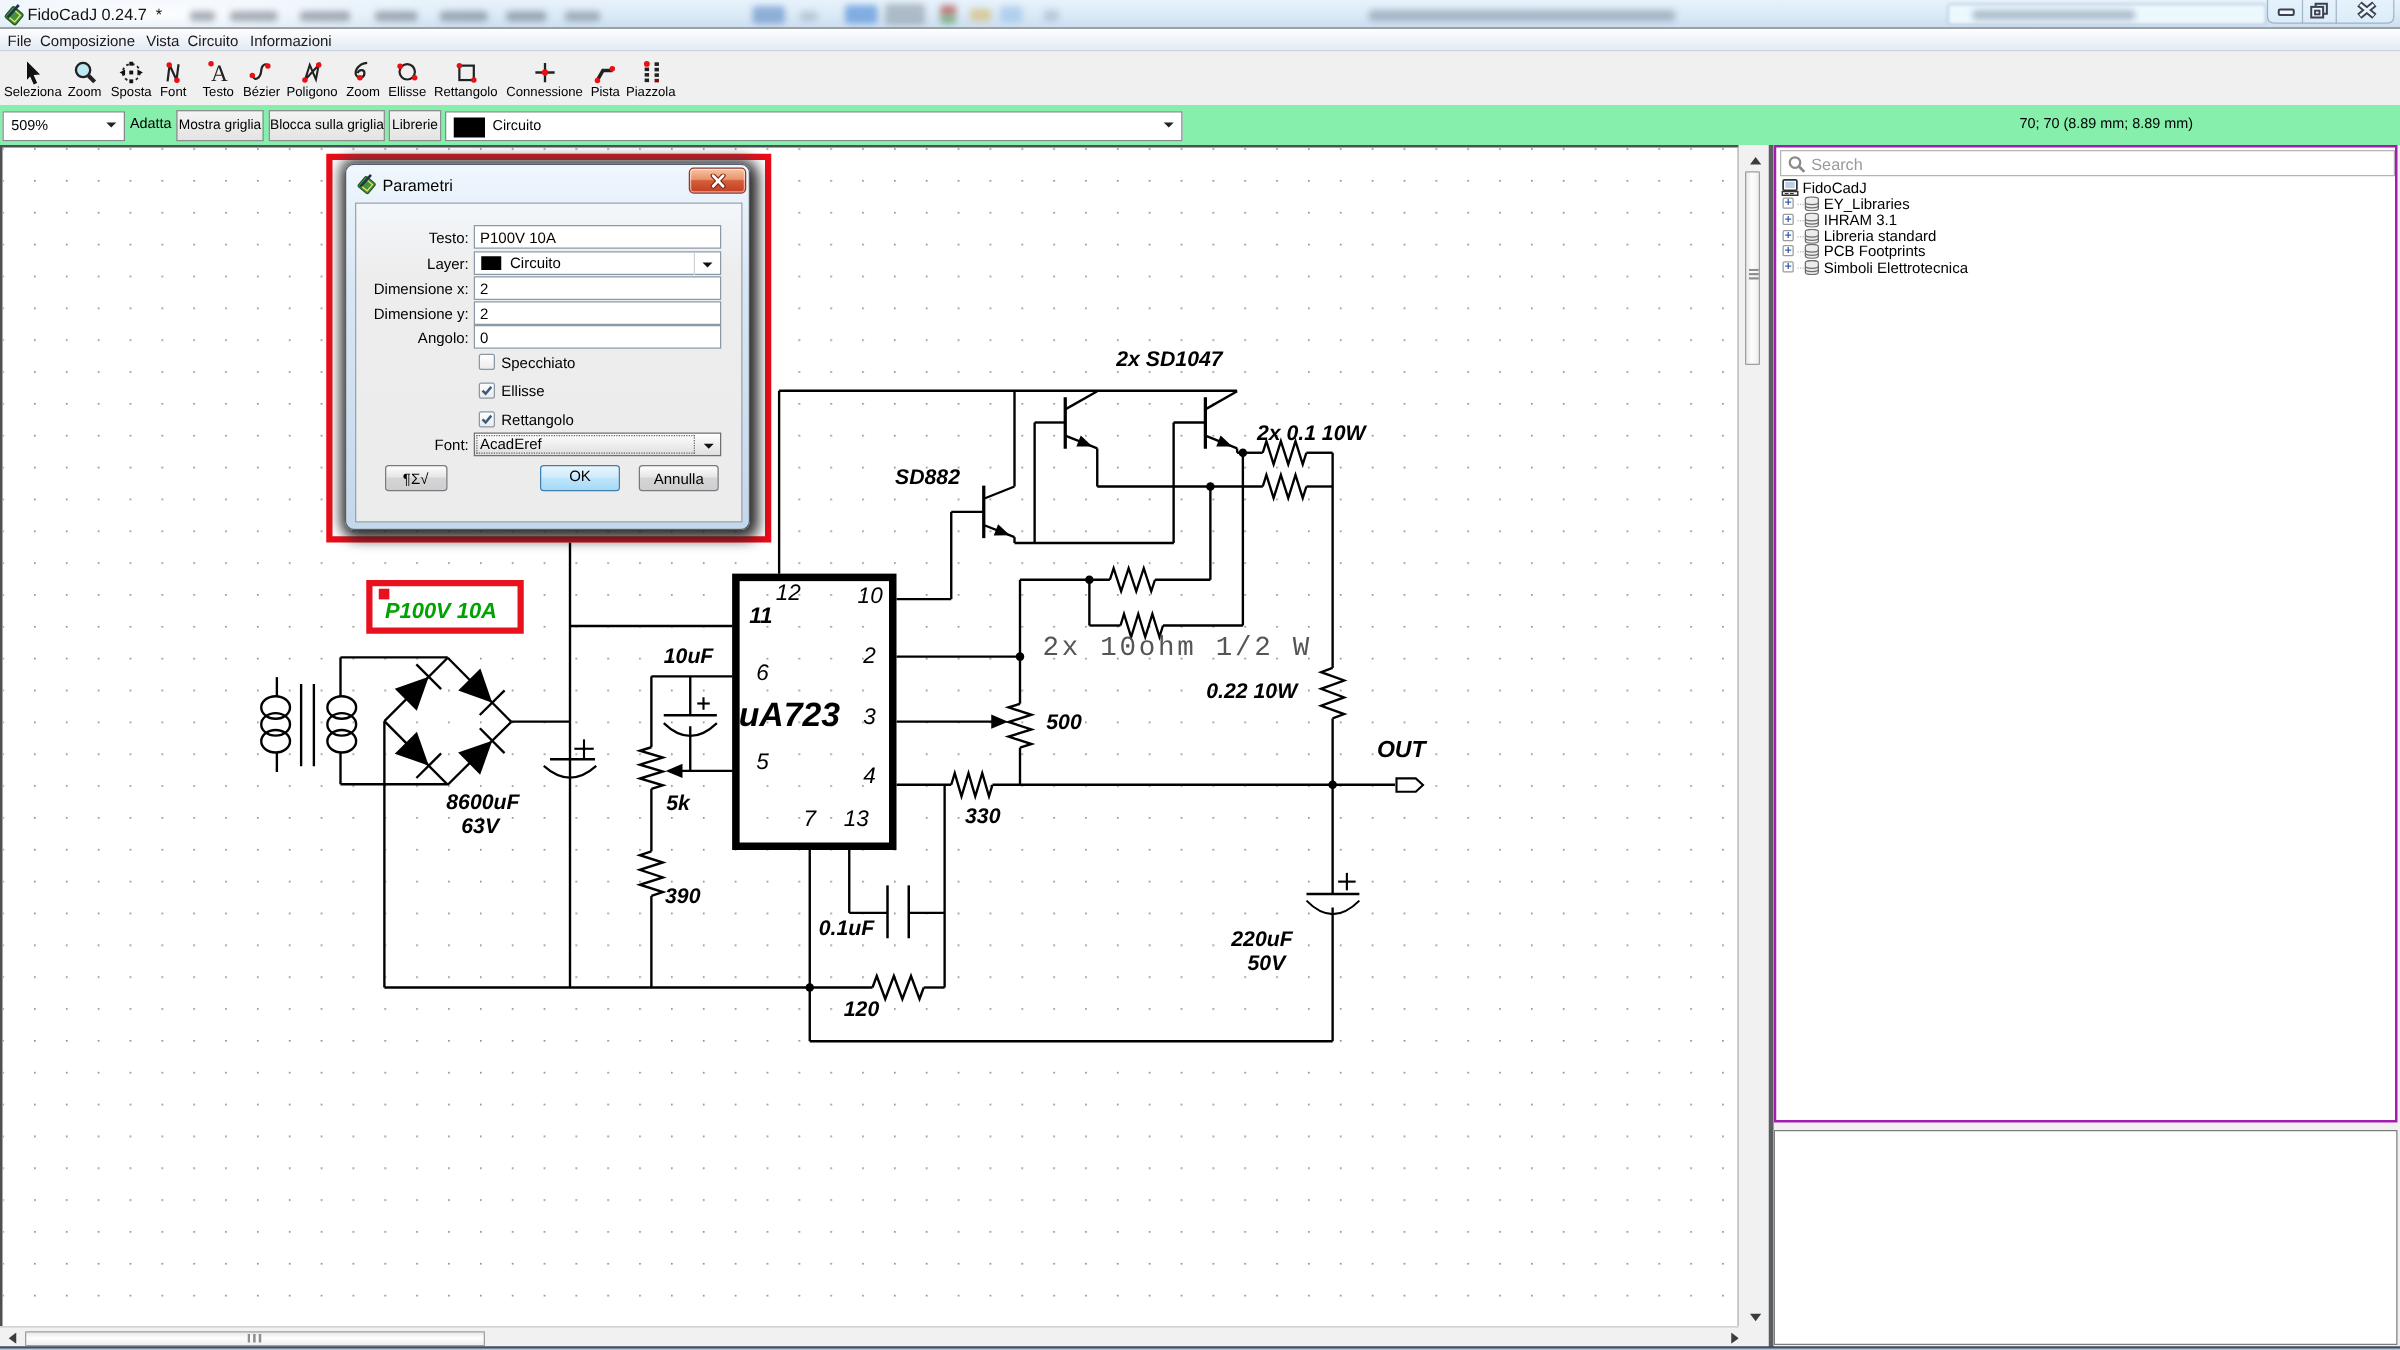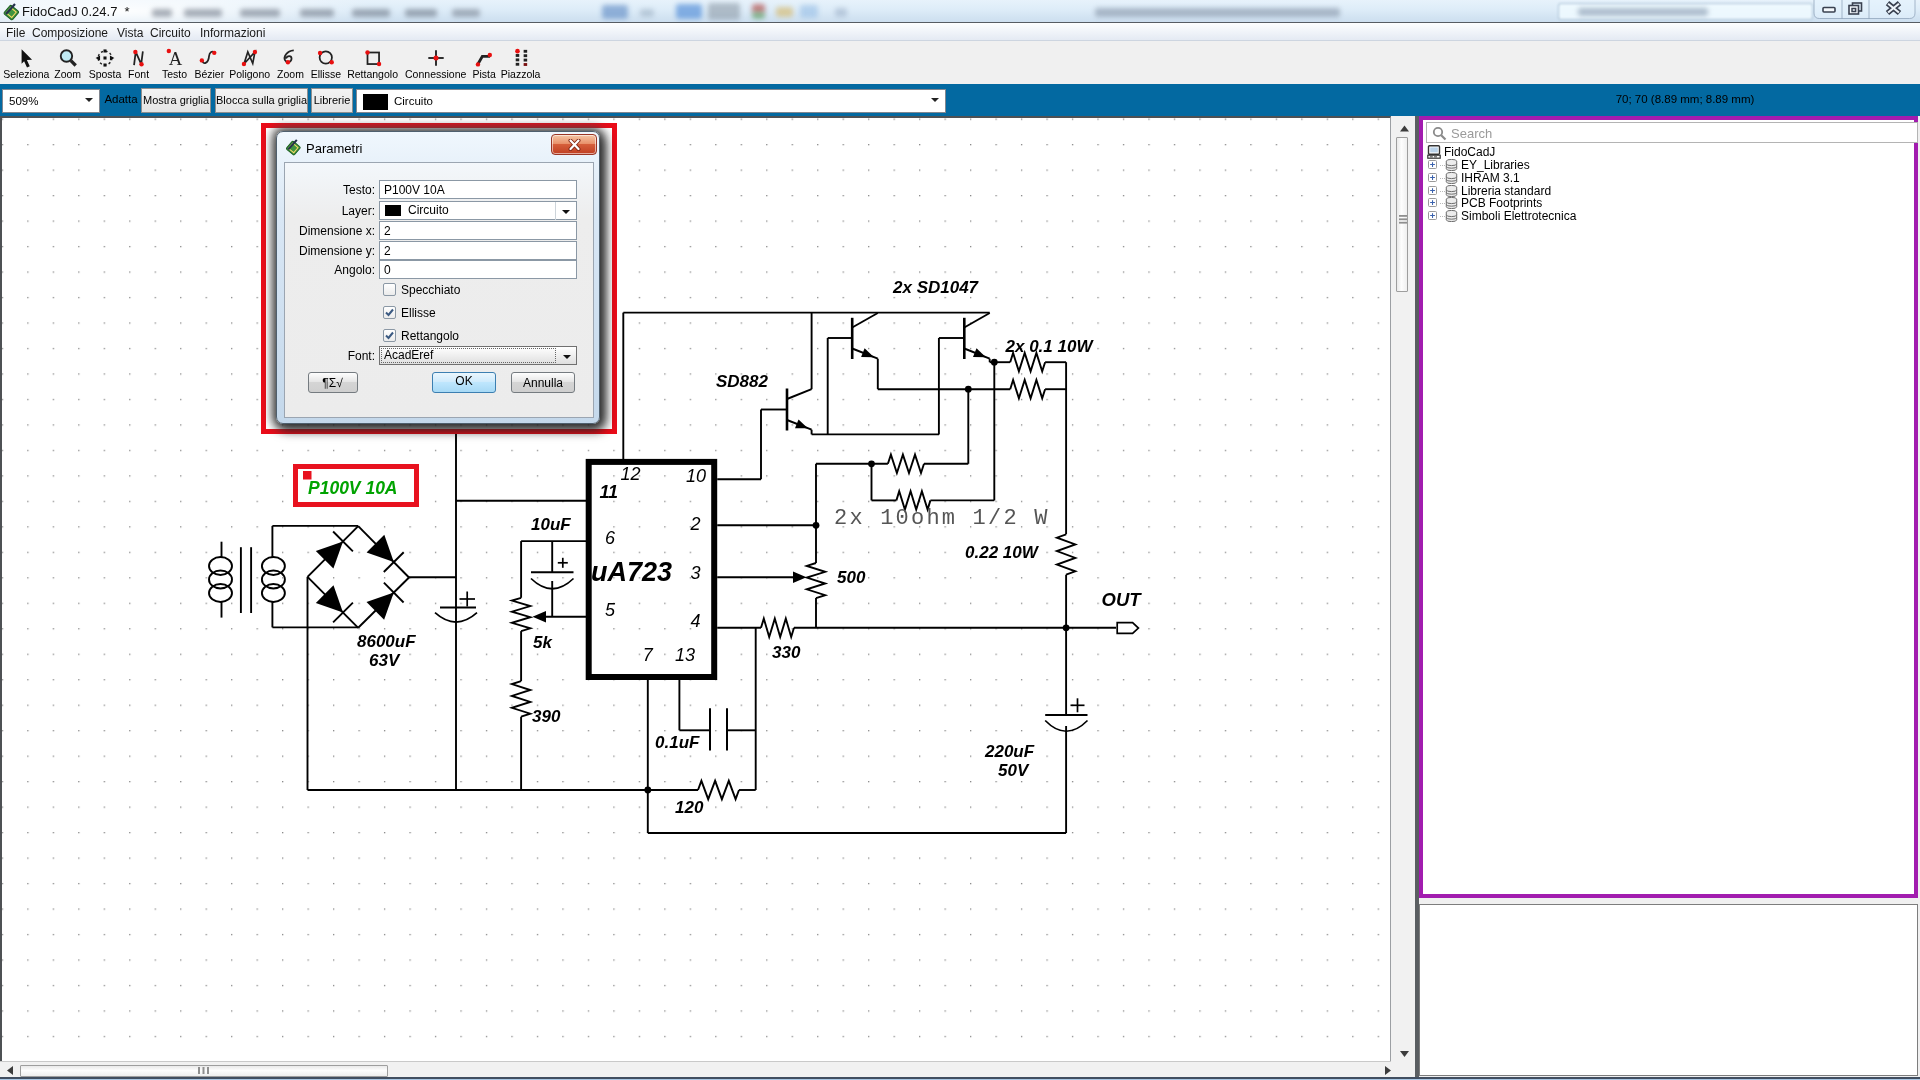--- a/index.html
+++ b/index.html
@@ -17,41 +17,41 @@
 #menubar { position:absolute; left:0; top:23px; width:1920px; height:18px;
   background:linear-gradient(180deg,#fdfeff, #eef2f8 60%, #e4eaf3); border-bottom:1px solid #cdd5e0; }
 #menubar span { position:absolute; top:3px; font-size:12px; color:#1a1a1a; }
 
 
 #toolbar1 { position:absolute; left:0; top:42px; width:1920px; height:42px; background:#f0f0f0; }
 .ticon { position:absolute; top:5px; width:22px; height:22px; }
 .tlabel { position:absolute; top:26px; font-size:10.5px; color:#000; text-align:center; }
 
 
-#toolbar2 { position:absolute; left:0; top:84px; width:1920px; height:32px; background:#0369a1; }
+#toolbar2 { position:absolute; left:0; top:84px; width:1920px; height:32px; background:#86efac; }
 .combo { position:absolute; top:4.5px; height:24px; background:#fff; border:1px solid #828790; }
 .combo .arr { position:absolute; right:3px; top:8px; width:0; height:0; border:4.5px solid transparent; border-top-color:#222; }
 .tbtn { position:absolute; top:4px; height:25px; border:1px solid #8e8f8f; background:linear-gradient(180deg,#f3f3f3,#e4e4e4);
   font-size:11px; color:#000; text-align:center; white-space:nowrap; }
 .tbtn span, .flatbtn span { display:inline-block; margin-top:5px; }
-.flatbtn { position:absolute; top:4px; height:25px; font-size:11.5px;text-align:center; }
+.flatbtn { position:absolute; top:4px; height:25px; font-size:11.5px; }
 
 
 #canvasbox { position:absolute; left:0; top:116px; width:1391px; height:945px;
   border-top:2px solid #4e5154; border-left:2px solid #4e5154; border-right:1px solid #9c9fa3; background:#fff; overflow:hidden; }
 
 
 #hscroll { position:absolute; left:0; top:1061px; width:1415px; height:17px; background:#f1f1f1; border-top:1px solid #c9c9c9; }
 #vscroll { position:absolute; left:1391px; top:116px; width:24px; height:962px; background:#f1f1f1; }
 .sthumb { position:absolute; border:1px solid #9e9e9e; border-radius:1px; }
 
 
 #divider { position:absolute; left:1415px; top:116px; width:3.5px; height:962px; background:#5a5e61; }
 #rpanel { position:absolute; left:1418.5px; top:116px; width:501.5px; height:962px; background:#f0f0f0; }
-#treepanel { position:absolute; left:0.5px; top:0px; width:499px; height:782px; background:#fff; border:4px solid #a21caf; }
+#treepanel { position:absolute; left:0.5px; top:0px; width:499px; height:782px; background:#fff; border:2px solid #a21caf; }
 #searchbox { position:absolute; left:3px; top:1.5px; width:492px; height:21px; background:#fff; border:1px solid #b4b4b4; }
 #searchbox span { position:absolute; left:24px; top:3px; color:#9a9a9a; font-size:13px; }
 #prevpanel { position:absolute; left:0.5px; top:788px; width:499px; height:172px; background:#fff; border:1px solid #7d7d7d; }
 .trow { position:absolute; left:5px; height:13px; font-size:12px; color:#000; }
 .plusbox { position:absolute; left:0px; top:2px; width:9px; height:9px; border:1px solid #9a9a9a; background:#fff;
   font-size:9.5px; line-height:7.5px; text-align:center; color:#3a62ae; font-weight:bold; border-radius:1.5px; }
 .tdots { position:absolute; left:11.5px; top:7px; width:5px; border-top:1.5px dotted #b9b9b9; }
 .dbicon { position:absolute; left:16.5px; top:0.5px; }
 .tname { position:absolute; left:33px; top:0px; white-space:nowrap; }
 

